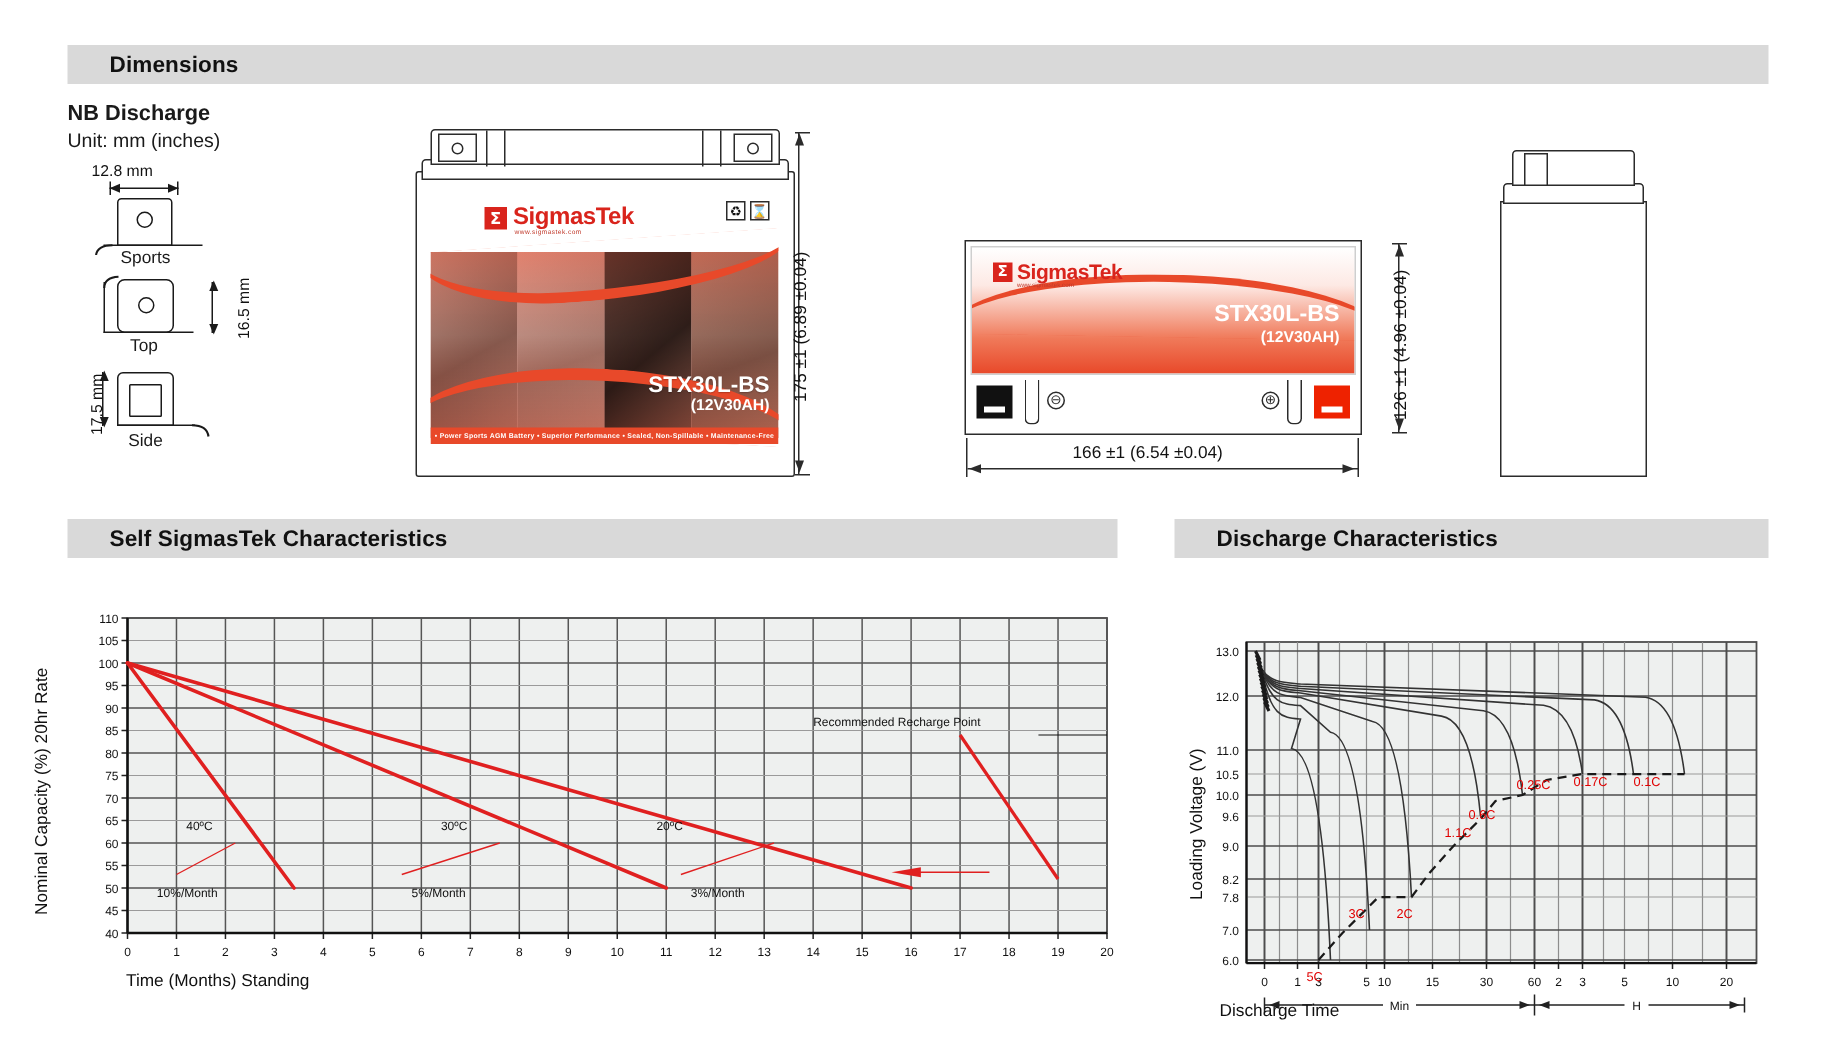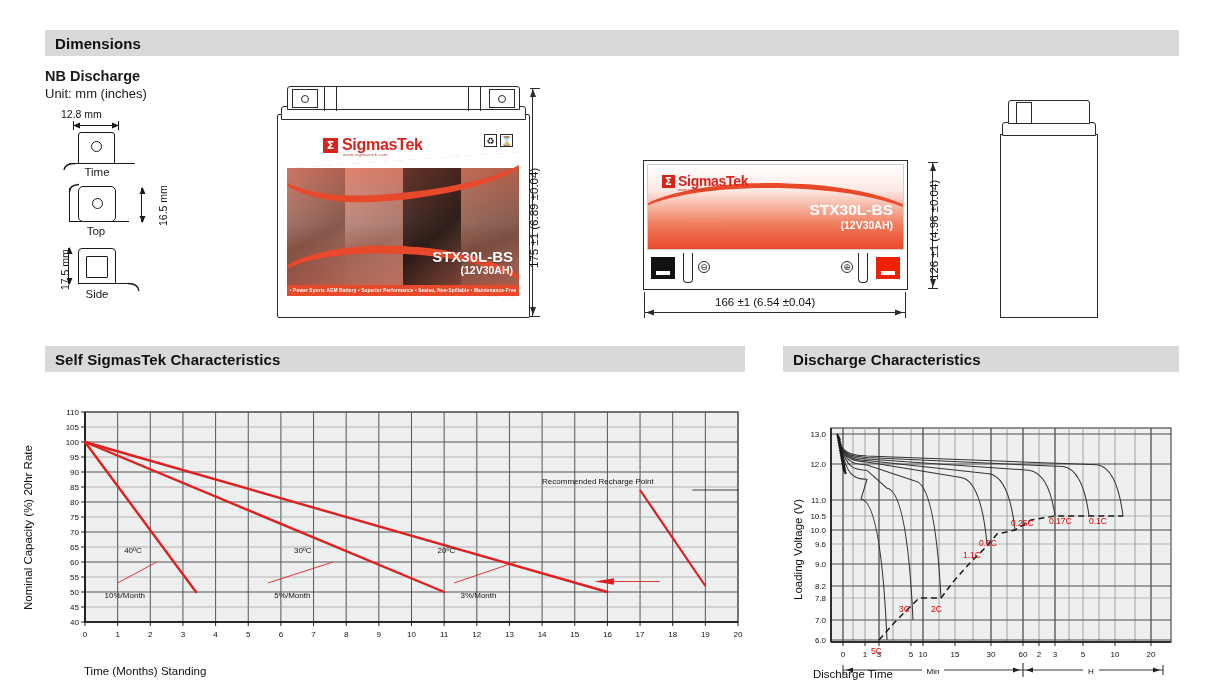--- a/index.html
+++ b/index.html
@@ -11,21 +11,21 @@
     color:#1a1a1a;
     position:relative;
     overflow:hidden;
   }
   .section-bar {
     position:absolute;
     background:#d9d9d9;
     height:26px;
     display:flex;
     align-items:center;
-    padding-left:10px;
+    padding-left:28px;
     font-weight:bold;
     font-size:15px;
     color:#111;
     letter-spacing:0.1px;
   }
   #bar-dimensions { left:45px; top:30px; width:1134px; }
   #bar-selfdis   { left:45px; top:346px; width:700px; }
   #bar-discharge { left:783px; top:346px; width:396px; }
 
   .hdr-nb { position:absolute; left:45px; top:68px; font-weight:bold; font-size:14.5px; }
@@ -191,21 +191,21 @@
     <polygon points="2,5.5 9,2.5 9,8.5" fill="#1a1a1a"></polygon>
     <polygon points="48,5.5 41,2.5 41,8.5" fill="#1a1a1a"></polygon>
   </svg>
 
   <div class="tbox" style="left:33px; top:24px; width:37px; height:32px; border-radius:3px 3px 0 0;"></div>
   <div class="tdot" style="left:46px; top:33px; width:11px; height:11px;"></div>
   <div class="tline" style="left:24px; top:55px; width:66px; height:1.4px;"></div>
   <svg width="16" height="14" style="position:absolute;left:16px;top:48px;">
     <path d="M14,7.5 Q4,7.5 3,14" stroke="#1a1a1a" stroke-width="1.4" fill="none"></path>
   </svg>
-  <div class="tcap" style="left:30px; top:58px; width:44px;">Time</div>
+  <div class="tcap" style="left:30px; top:58px; width:44px;">Sports</div>
 
   <div class="tbox" style="left:33px; top:78px; width:38px; height:36px; border-radius:5px;"></div>
   <div class="tdot" style="left:47px; top:90px; width:11px; height:11px;"></div>
   <div class="tline" style="left:24px; top:113px; width:60px; height:1.4px;"></div>
   <div class="tline" style="left:24px; top:80px; width:1.4px; height:34px;"></div>
   <svg width="14" height="10" style="position:absolute;left:23px;top:75px;">
     <path d="M1.5,9 Q1.5,2 11,1.5" stroke="#1a1a1a" stroke-width="1.4" fill="none"></path>
   </svg>
   <div class="tcap" style="left:28px; top:117px; width:46px;">Top</div>
 
@@ -459,21 +459,21 @@
       <line x1="72.65" y1="183" x2="111.83000000000001" y2="162" stroke="#e02020" stroke-width="0.9"></line>
       <line x1="222.83999999999997" y1="183" x2="288.14" y2="162" stroke="#e02020" stroke-width="0.9"></line>
       <line x1="408.94500000000005" y1="183" x2="470.97999999999996" y2="162" stroke="#e02020" stroke-width="0.9"></line>
       <line x1="559.135" y1="181.5" x2="614.6400000000001" y2="181.5" stroke="#e02020" stroke-width="0.9"></line>
       <polygon points="549.34,181.5 568.93,178.2 568.93,184.8" fill="#e02020"></polygon>
       <line x1="595.05" y1="90" x2="660.35" y2="186" stroke="#e02020" stroke-width="2.2"></line>
       <line x1="647.2900000000001" y1="90" x2="693" y2="90" stroke="#111" stroke-width="0.8"></line>
     </svg>
 </div>
 <div class="axis-title v" style="left:22px; top:610px;">Nominal Capacity (%) 20hr Rate</div>
-<div class="axis-title" style="left:84px; top:648px;margin-top:17px;">Time (Months) Standing</div>
+<div class="axis-title" style="left:84px; top:648px;">Time (Months) Standing</div>
 
 <div class="chart-box" id="chart-dis" style="left:783px; top:416px; width:400px; height:270px;">
   <svg id="svg-dis" width="400" height="270">
       <rect x="48" y="12" width="340" height="214" fill="#eef0ef" stroke="#4d4d4d" stroke-width="1.2"></rect>
       <line x1="60" y1="12" x2="60" y2="226" stroke="#4d4d4d" stroke-width="1.3"></line>
       <line x1="82" y1="12" x2="82" y2="226" stroke="#8d8d8d" stroke-width="0.8"></line>
       <line x1="96" y1="12" x2="96" y2="226" stroke="#4d4d4d" stroke-width="1.3"></line>
       <line x1="128" y1="12" x2="128" y2="226" stroke="#8d8d8d" stroke-width="0.8"></line>
       <line x1="140" y1="12" x2="140" y2="226" stroke="#4d4d4d" stroke-width="1.3"></line>
       <line x1="172" y1="12" x2="172" y2="226" stroke="#8d8d8d" stroke-width="0.8"></line>

